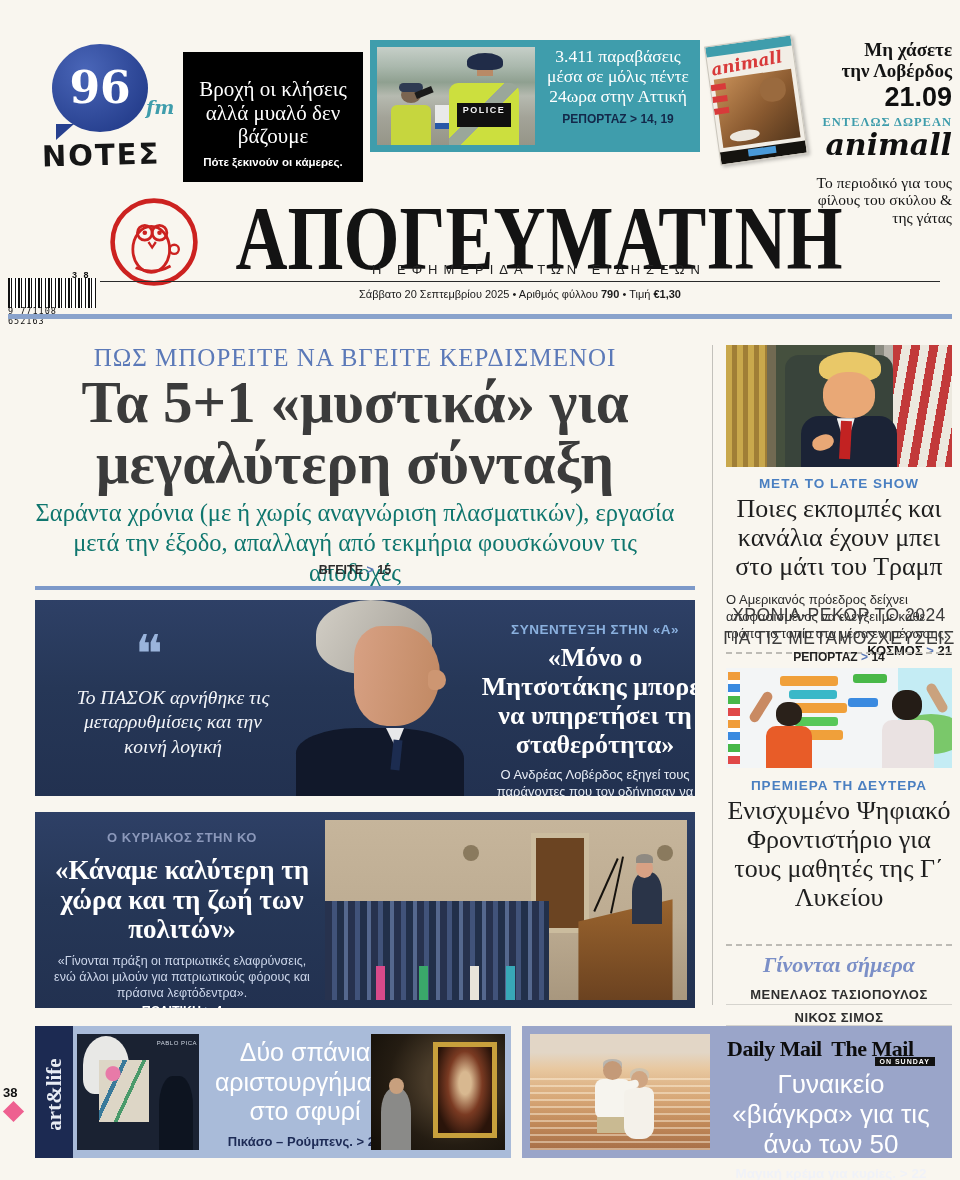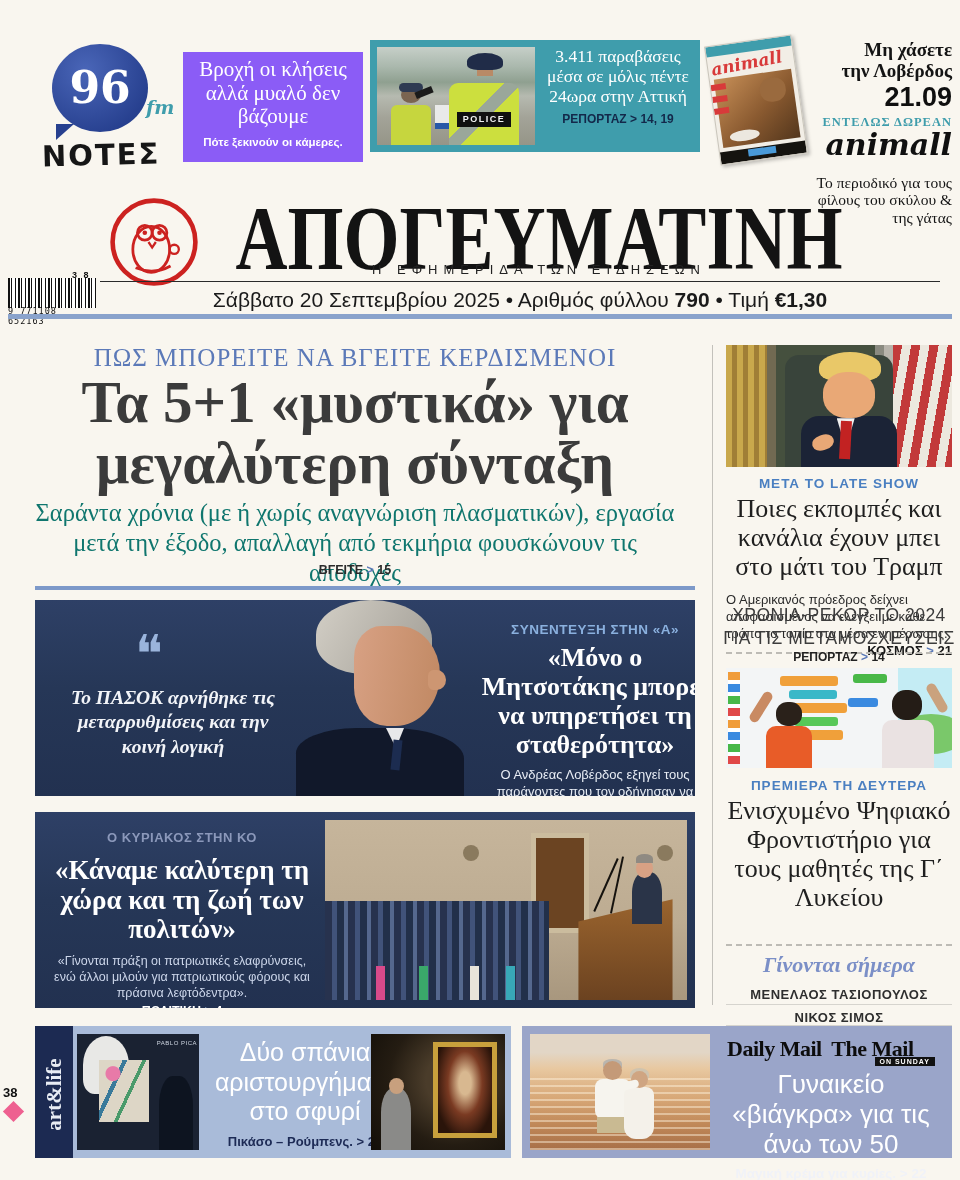--- a/index.html
+++ b/index.html
@@ -15,43 +15,43 @@
   .radio-blob:after { content:""; position:absolute; left:4px; bottom:-8px;
     border-left:18px solid #27408f; border-bottom:16px solid transparent; }
   .radio-num { position:absolute; left:0; top:18px; width:96px; text-align:center;
     font-family:"DejaVu Serif", serif; font-weight:bold; font-size:44px; color:#fff; }
   .radio-fm { position:absolute; left:146px; top:96px; font-family:"DejaVu Serif", serif;
     font-style:italic; font-weight:bold; font-size:19px; color:#3f9dac; }
   .radio-name { position:absolute; left:42px; top:138px; font-weight:bold; font-size:29px;
     letter-spacing:2px; color:#161616; transform:rotate(-1.5deg);
     font-family:"DejaVu Sans", sans-serif; }
 
-  .promo1 { position:absolute; left:183px; top:52px; width:180px; height:110px;
-    background:#8b5cf6; color:#fff; text-align:center; padding-top:6px; }
+  .promo1 { position:absolute; left:183px; top:52px; width:180px; height:130px;
+    background:#000000; color:#fff; text-align:center; padding-top:26px; }
   .promo1 .t { font-family:"Liberation Serif", serif; font-size:21px; line-height:1.12; }
   .promo1 .s { font-size:11.5px; font-weight:bold; margin-top:7px; }
 
   .promo2 { position:absolute; left:370px; top:40px; width:330px; height:112px;
     background:#3f9dac; }
   .police-photo { position:absolute; left:7px; top:7px; width:158px; height:98px;
     background:linear-gradient(180deg,#c6cfc8 0%,#aab8ad 20%,#8fa090 36%,#b6bab0 50%,#a3a398 72%,#959588 100%);
     overflow:hidden; }
   .cop1 { position:absolute; left:10px; bottom:0; width:48px; height:64px; }
   .cop1 .vest { position:absolute; left:4px; bottom:0; width:40px; height:40px; background:#c6d63e; border-radius:6px 6px 0 0; }
   .cop1 .head { position:absolute; left:14px; top:6px; width:20px; height:16px; background:#7a6450; border-radius:50%; }
   .cop1 .cap { position:absolute; left:12px; top:2px; width:24px; height:9px; background:#2e3a52; border-radius:5px; }
   .cop1 .gun { position:absolute; left:28px; top:8px; width:18px; height:7px; background:#1a1a1a; transform:rotate(-22deg); }
   .carbit { position:absolute; left:58px; bottom:16px; width:40px; height:24px; background:#e9e9e9;
     border-bottom:6px solid #2858a8; }
   .cop2 { position:absolute; right:14px; bottom:0; width:74px; height:92px; }
   .cop2 .cap { position:absolute; left:20px; top:0; width:36px; height:17px; background:#202c48; border-radius:50% 50% 30% 30%; }
   .cop2 .neck { position:absolute; left:30px; top:15px; width:16px; height:8px; background:#b98a66; }
   .cop2 .vest { position:absolute; left:2px; bottom:0; width:70px; height:62px; background:#ccdf3e; border-radius:9px 9px 0 0;
     background-image:linear-gradient(135deg, transparent 42%, #9aa79a 42%, #9aa79a 56%, transparent 56%); }
-  .cop2 .band { position:absolute; left:10px; bottom:18px; width:54px; height:15px; background:#101010;
+  .cop2 .band { position:absolute; left:10px; bottom:18px; width:54px; height:24px; background:#101010;
     color:#f2f2f2; font-size:9px; font-weight:bold; letter-spacing:1.5px; text-align:center; line-height:15px; }
   .promo2-txt { position:absolute; left:172px; top:6px; width:152px; text-align:center; color:#fff; }
   .promo2-txt .t { font-family:"Liberation Serif", serif; font-size:17.5px; line-height:1.15; }
   .promo2-txt .tag { margin-top:6px; color:#13284a; font-weight:bold; font-size:12px; }
 
   .mag { position:absolute; left:712px; top:40px; width:88px; height:120px; background:#f2eee6;
     border:1px solid #c9c5bb; transform:rotate(-8deg); box-shadow:2px 2px 4px rgba(0,0,0,.25); overflow:hidden; }
   .mag .strip { height:10px; background:#3f9dac; }
   .mag .brand { position:absolute; left:3px; top:11px; font-family:"DejaVu Serif", serif; font-style:italic;
     font-weight:bold; font-size:17px; color:#d83a3a; transform:rotate(-3deg); }
@@ -73,21 +73,21 @@
   .promo3-txt .desc { font-family:"Liberation Serif", serif; font-size:15.5px; line-height:1.12; color:#141414; margin-top:14px; }
 
   
   .owl { position:absolute; left:108px; top:196px; width:92px; height:92px; }
   .mast-title { position:absolute; left:205px; top:188px; width:668px; text-align:center;
     font-family:"Liberation Serif", serif; font-weight:bold; font-size:72px; color:#131313;
     transform:scaleY(1.25); transform-origin:top; letter-spacing:0px; white-space:nowrap; }
   .mast-tag { position:absolute; left:205px; top:262px; width:668px; text-align:center;
     font-size:13px; letter-spacing:6px; color:#222; }
   .mast-rule { position:absolute; left:100px; right:20px; top:281px; height:1px; background:#2a2a2a; }
-  .dateline { position:absolute; left:100px; right:20px; top:288px; text-align:center; font-size:21px; color:#1a1a1a; }
+  .dateline { position:absolute; left:100px; right:20px; top:288px; text-align:center; font-size:11px; color:#1a1a1a; }
   .dateline b { font-weight:bold; }
   .blue-rule-top { position:absolute; left:8px; right:8px; top:314px; height:5px; background:#8aa3cc; }
   .barcode { position:absolute; left:8px; top:278px; width:88px; height:30px;
     background:repeating-linear-gradient(90deg,#111 0 2px,#fff 2px 3px,#111 3px 4px,#fff 4px 7px,#111 7px 8px,#fff 8px 10px); }
   .barcode-num { position:absolute; left:8px; top:306px; width:88px; font-size:8.5px; letter-spacing:1px;
     font-family:"DejaVu Sans Mono", monospace; color:#111; }
   .barcode-38 { position:absolute; left:72px; top:270px; font-size:9px; font-weight:bold; letter-spacing:2px; color:#111; }
 
   
   .lead-kicker { position:absolute; left:35px; top:344px; width:640px; text-align:center;
@@ -101,21 +101,21 @@
   .arrow { color:#5b79b8; font-weight:bold; }
   .blue-rule-mid { position:absolute; left:35px; top:586px; width:660px; height:4px; background:#7d99c9; }
 
   
   .panel { position:absolute; left:35px; width:660px; height:196px;
     background:linear-gradient(180deg,#2e4066 0%,#263757 45%,#223150 100%); overflow:hidden; }
   .panel1 { top:600px; } .panel2 { top:812px; }
   .quote-ic { position:absolute; left:100px; top:28px; font-size:52px; color:#9ab4dc;
     font-family:"DejaVu Serif", serif; line-height:1; }
   .p1-quote { position:absolute; left:28px; top:86px; width:220px; text-align:center;
-    font-family:"Liberation Serif", serif; font-style:italic; font-size:19.5px; line-height:1.25; color:#f2f4f8;font-weight:bold; }
+    font-family:"Liberation Serif", serif; font-style:italic; font-size:19.5px; line-height:1.25; color:#f2f4f8; }
   
   .lov { position:absolute; left:255px; top:0; width:190px; height:196px; }
   .lov .hair { position:absolute; left:26px; top:0px; width:116px; height:74px;
     background:linear-gradient(120deg,#d3cfc6,#a19d95); border-radius:52% 58% 42% 46%; }
   .lov .face { position:absolute; left:64px; top:26px; width:86px; height:100px;
     background:linear-gradient(100deg,#d8a184,#c08862); border-radius:38% 58% 62% 46%; }
   .lov .nose { position:absolute; left:138px; top:70px; width:18px; height:20px;
     background:#cd9672; border-radius:40% 70% 70% 40%; }
   .lov .suit { position:absolute; left:6px; top:128px; width:168px; height:70px;
     background:#11182a; border-radius:36% 44% 0 0; }

